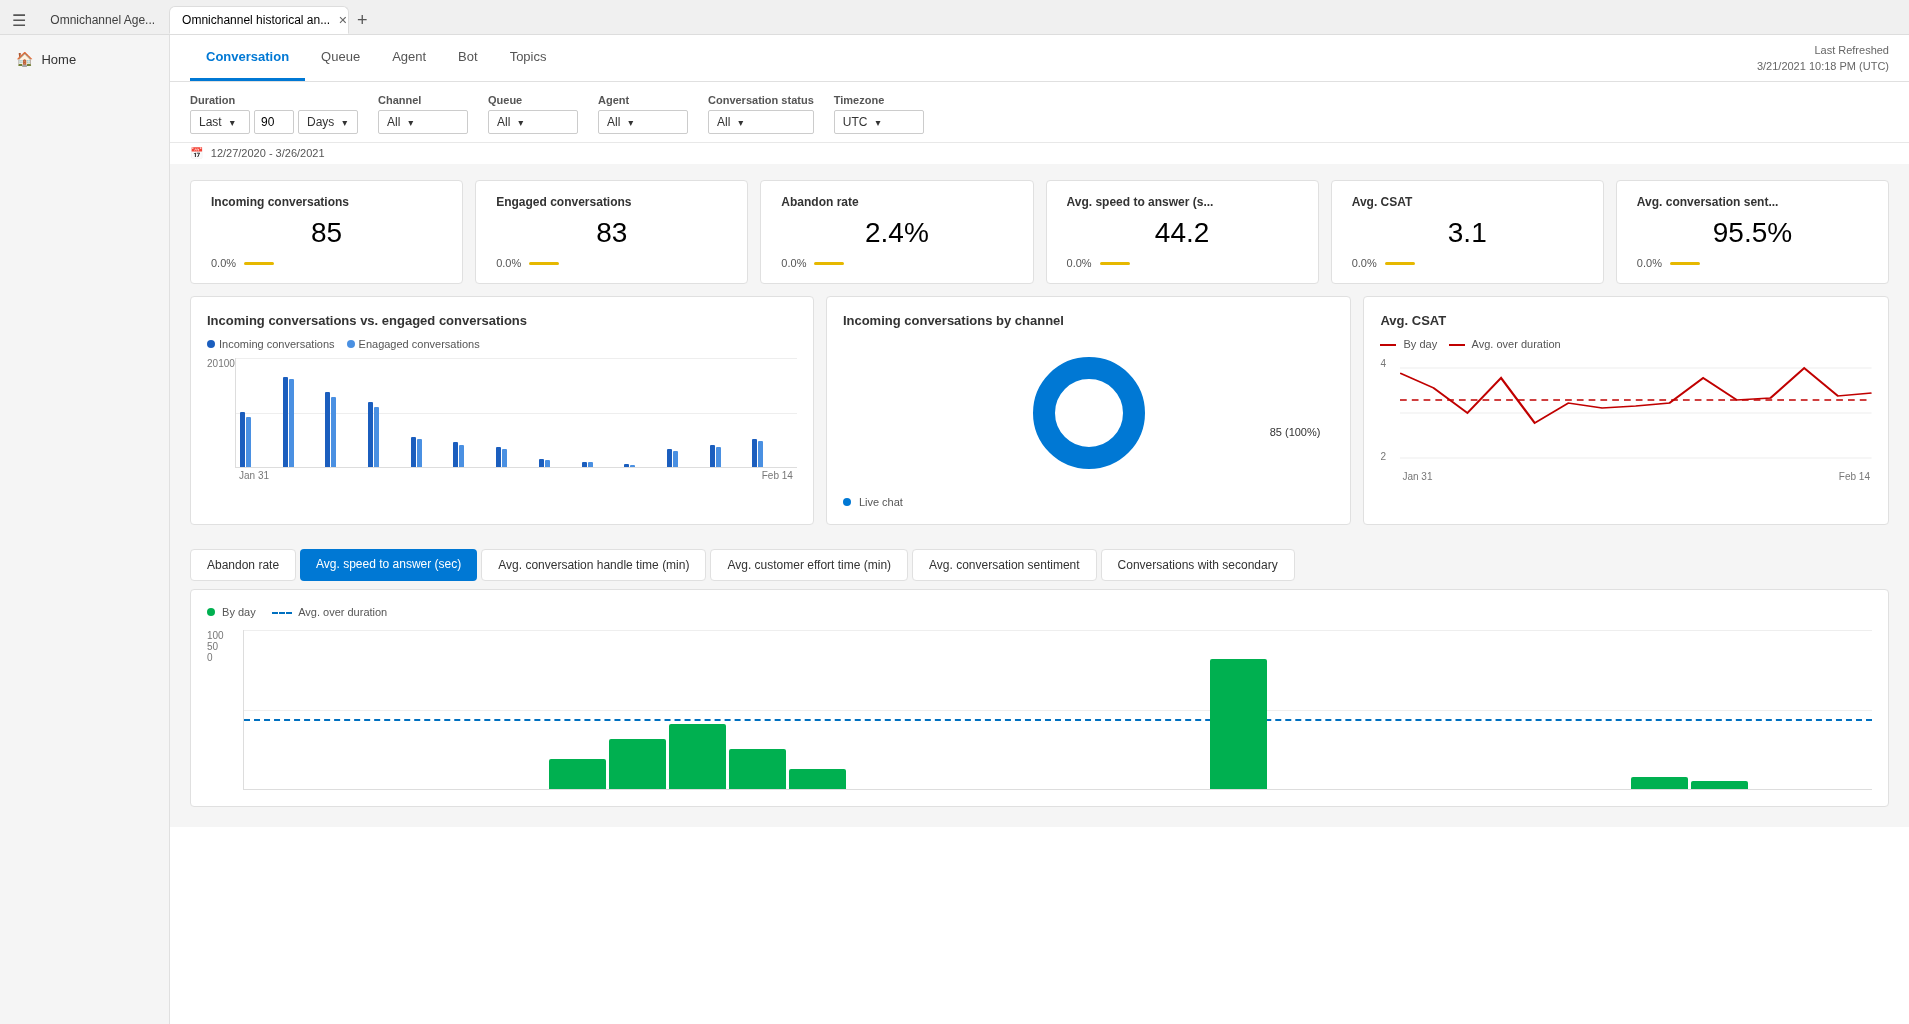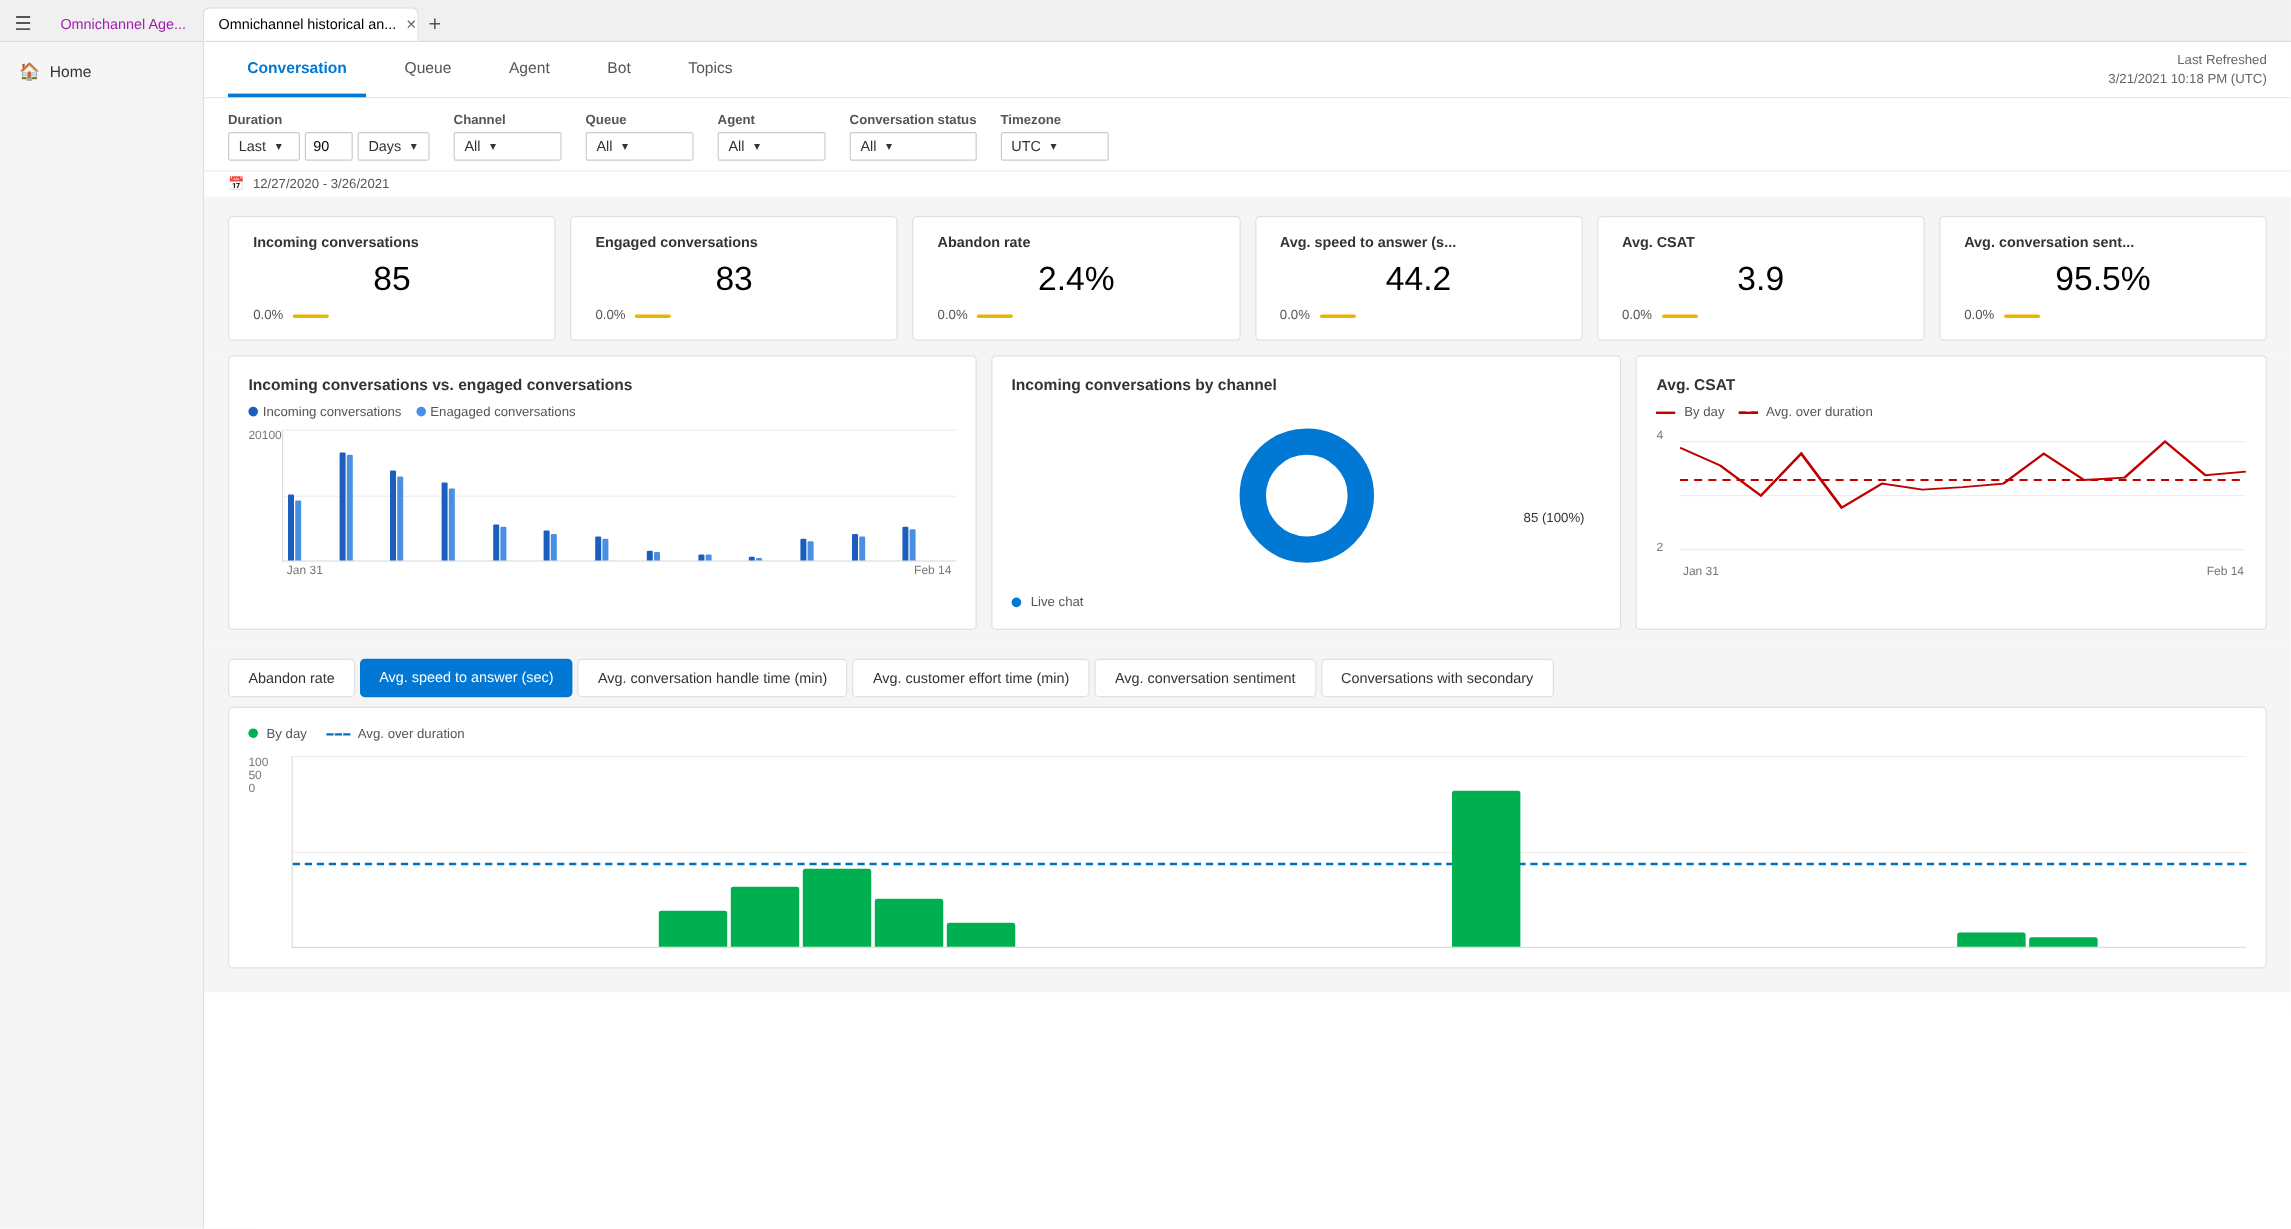--- a/index.html
+++ b/index.html
@@ -1,39 +1,39 @@
 <!DOCTYPE html>
 <html><head>
   <meta charset="utf-8">
   <style>
     * { box-sizing: border-box; margin: 0; padding: 0; }
     body { font-family: 'Segoe UI', sans-serif; background: #f5f5f5; font-size: 13px; color: #333; display: flex; flex-direction: column; height: 100vh; overflow: hidden; }
 
     
     .browser-tabs { background: #f0f0f0; display: flex; align-items: center; padding: 6px 8px 0; gap: 2px; border-bottom: 1px solid #ddd; }
-    .tab { display: flex; align-items: center; padding: 6px 12px; background: #f0f0f0; border-radius: 6px 6px 0 0; font-size: 12px; color: #a21caf; cursor: pointer; gap: 8px; max-width: 180px; white-space: nowrap; overflow: hidden; text-overflow: ellipsis; }
+    .tab { display: flex; align-items: center; padding: 6px 12px; background: #f0f0f0; border-radius: 6px 6px 0 0; font-size: 12px; color: #404040; cursor: pointer; gap: 8px; max-width: 180px; white-space: nowrap; overflow: hidden; text-overflow: ellipsis; }
     .tab.active { background: #fff; color: #000; border: 1px solid #ddd; border-bottom: 1px solid #fff; }
     .tab-close { font-size: 11px; color: #666; cursor: pointer; }
     .tab-add { background: none; border: none; font-size: 18px; color: #555; cursor: pointer; padding: 2px 6px; }
     .hamburger { font-size: 16px; color: #555; cursor: pointer; margin-right: 6px; padding: 4px; }
 
     
     .app { display: flex; flex: 1; overflow: hidden; background: #fff; }
 
     
     .sidebar { width: 170px; background: #f5f5f5; border-right: 1px solid #e0e0e0; padding: 8px 0; flex-shrink: 0; }
     .sidebar-item { display: flex; align-items: center; gap: 8px; padding: 8px 16px; cursor: pointer; color: #333; font-size: 13px; }
     .home-icon { font-size: 14px; }
 
     
     .main { flex: 1; overflow-y: auto; background: #fff; }
 
     
     .header { padding: 0 20px; border-bottom: 1px solid #e0e0e0; display: flex; align-items: center; justify-content: space-between; background: #fff; }
-    .nav-tabs { display: flex; gap: 16px; text-align: center; }
+    .nav-tabs { display: flex; gap: 0; text-align: center; }
     .nav-tab { padding: 14px 16px; font-size: 13px; color: #555; cursor: pointer; border-bottom: 3px solid transparent; white-space: nowrap; }
     .nav-tab.active { color: #0078d4; border-bottom: 3px solid #0078d4; font-weight: 600; }
     .last-refreshed { font-size: 11px; color: #666; text-align: right; line-height: 1.5; }
 
     
     .filters { display: flex; align-items: flex-end; gap: 20px; padding: 12px 20px 8px; background: #fff; border-bottom: 1px solid #e8e8e8; flex-wrap: wrap; }
     .filter-group { display: flex; flex-direction: column; gap: 4px; }
     .filter-label { font-size: 11px; color: #555; font-weight: 600; }
     .filter-controls { display: flex; gap: 4px; }
     .filter-select { border: 1px solid #ccc; border-radius: 2px; padding: 4px 8px; font-size: 12px; background: #fff; cursor: pointer; display: flex; align-items: center; gap: 4px; min-width: 60px; }
@@ -213,21 +213,21 @@
       <div class="kpi-card">
         <div class="kpi-title">Avg. speed to answer (s...</div>
         <div class="kpi-value">44.2</div>
         <div class="kpi-footer">
           <span class="kpi-delta">0.0%</span>
           <div class="kpi-bar"></div>
         </div>
       </div>
       <div class="kpi-card">
         <div class="kpi-title">Avg. CSAT</div>
-        <div class="kpi-value">3.9</div>
+        <div class="kpi-value">3.1</div>
         <div class="kpi-footer">
           <span class="kpi-delta">0.0%</span>
           <div class="kpi-bar"></div>
         </div>
       </div>
       <div class="kpi-card">
         <div class="kpi-title">Avg. conversation sent...</div>
         <div class="kpi-value">95.5%</div>
         <div class="kpi-footer">
           <span class="kpi-delta">0.0%</span>

